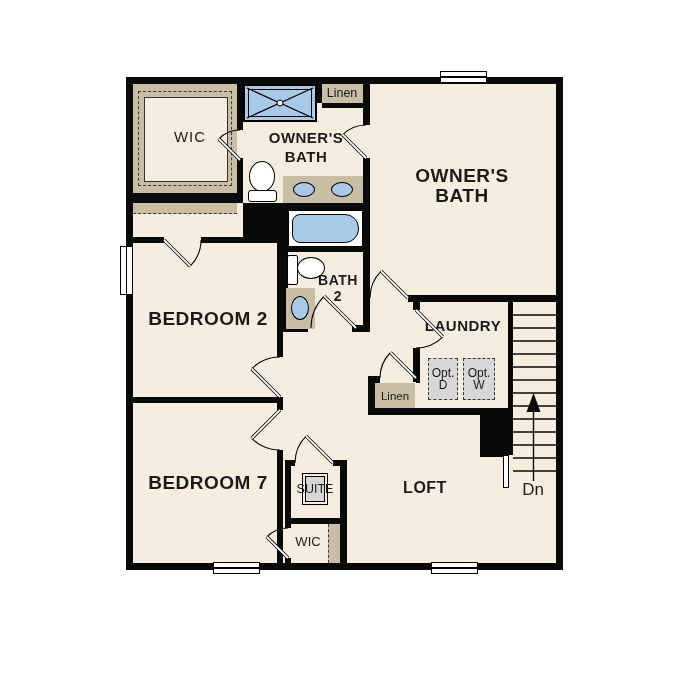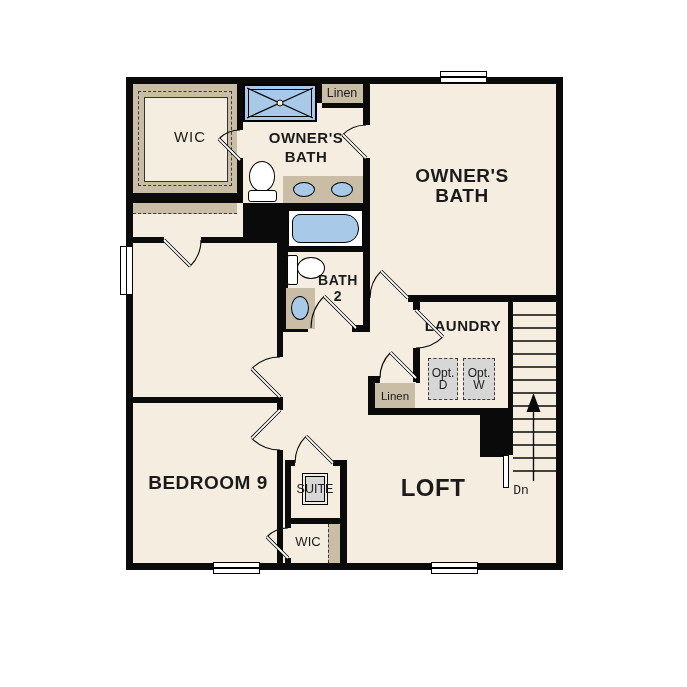--- a/index.html
+++ b/index.html
@@ -110,39 +110,40 @@
     <div class="lbl" style="left:57px;top:52px;font-size:15px;letter-spacing:1px;">WIC</div>
     <div class="lbl b" style="left:173px;top:63px;font-size:15px;line-height:19px;">
       <span style="display:block;">OWNER'S</span>
       <span style="display:block;">BATH</span>
     </div>
     <div class="lbl" style="left:209px;top:9px;font-size:12.5px;">Linen</div>
     <div class="lbl b" style="left:329px;top:102px;font-size:19px;line-height:20px;">
       <span style="display:block;">OWNER'S</span>
       <span style="display:block;">BATH</span>
     </div>
+    <div class="lbl b" style="left:75px;top:235px;font-size:19px;">BEDROOM 2</div>
     <div class="lbl b" style="left:205px;top:204px;font-size:14px;line-height:16px;">
       <span style="display:block;">BATH</span>
       <span style="display:block;">2</span>
     </div>
     <div class="lbl b" style="left:330px;top:241px;font-size:15px;">LAUNDRY</div>
     <div class="lbl" style="left:310px;top:295px;font-size:12px;line-height:12px;">
       <span style="display:block;">Opt.</span>
       <span style="display:block;">D</span>
     </div>
     <div class="lbl" style="left:346px;top:295px;font-size:12px;line-height:12px;">
       <span style="display:block;">Opt.</span>
       <span style="display:block;">W</span>
     </div>
     <div class="lbl" style="left:262px;top:312px;font-size:11.5px;">Linen</div>
-    <div class="lbl b" style="left:75px;top:399px;font-size:19px;">BEDROOM 9</div>
+    <div class="lbl b" style="left:75px;top:399px;font-size:19px;">BEDROOM 7</div>
     <div class="lbl" style="left:182px;top:405px;font-size:12.5px;">SUITE</div>
     <div class="lbl" style="left:175px;top:457px;font-size:13px;">WIC</div>
-    <div class="lbl b" style="left:300px;top:404px;font-size:24px;">LOFT</div>
-    <div class="lbl" style="left:388px;top:406px;font-size:13px;font-family:Liberation Mono, monospace;">Dn</div>
+    <div class="lbl b" style="left:292px;top:404px;font-size:16px;">LOFT</div>
+    <div class="lbl" style="left:400px;top:406px;font-size:17px;">Dn</div>
   </div>
 
   <svg class="overlay" width="687" height="687" viewBox="0 0 687 687">
 
     <path d="M513,315 H556 M513,328 H556 M513,341 H556 M513,354 H556 M513,367 H556 M513,380 H556 M513,393 H556 M513,406 H556 M513,419 H556 M513,432 H556 M513,445 H556 M513,458 H556 M513,471 H556" stroke="#0a0a0a" stroke-width="1.4" fill="none"></path>
     <path d="M533.5,403 V481" stroke="#0a0a0a" stroke-width="1.4" fill="none"></path>
     <polygon points="533.5,393 526.5,412 540.5,412" fill="#0a0a0a"></polygon>
 
     <path d="M247,88 L313,118 M247,118 L313,88" stroke="#0a0a0a" stroke-width="1.3" fill="none"></path>
     <circle cx="280" cy="103" r="3" fill="#f5eee0" stroke="#0a0a0a" stroke-width="1"></circle>

